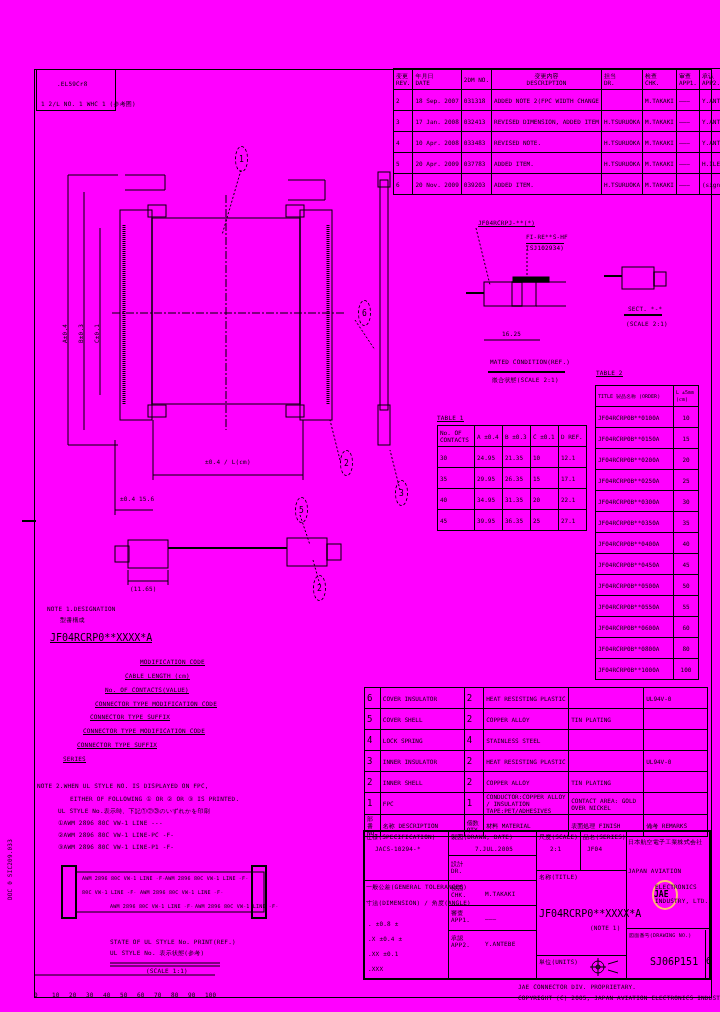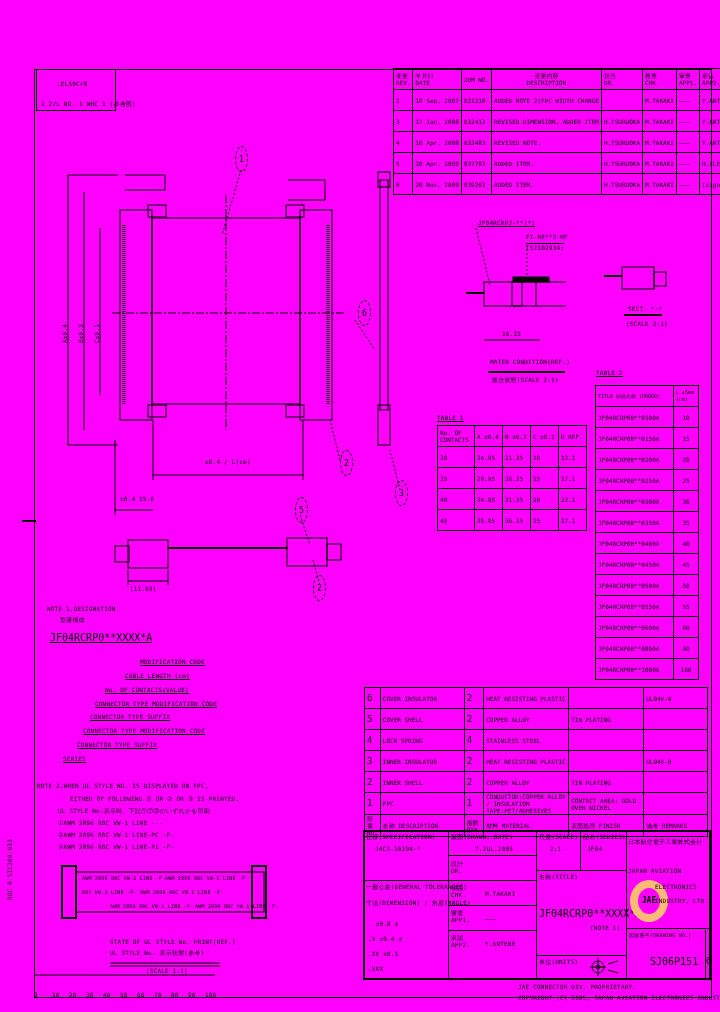--- a/index.html
+++ b/index.html
@@ -480,21 +480,21 @@
         <line x1="8" y1="0" x2="8" y2="18"></line>
         <line x1="0" y1="9" x2="16" y2="9"></line>
         <line x1="18" y1="6" x2="28" y2="3"></line>
         <line x1="18" y1="12" x2="28" y2="15"></line>
       </g>
     </svg>
 </div>
 
 <div class="t abs" style="left:628px;top:838px;">日本航空電子工業株式会社</div>
 <div class="t abs" style="left:628px;top:867px;">JAPAN AVIATION</div>
-<div class="abs" style="left:630px;top:880px;width:22px;height:26px;border:8px solid #fdba74;border-radius:50%;font-size:8px;font-weight:bold;text-align:center;line-height:26px;">JAE</div>
+<div class="abs" style="left:652px;top:880px;width:22px;height:26px;border:2px solid #fdba74;border-radius:50%;font-size:8px;font-weight:bold;line-height:26px;">JAE</div>
 <div class="t abs" style="left:655px;top:883px;">ELECTRONICS</div>
 <div class="t abs" style="left:655px;top:897px;">INDUSTRY, LTD.</div>
 <div class="t abs" style="left:629px;top:932px;font-size:5px;">図面番号(DRAWING NO.)</div>
 <div class="t7 abs" style="left:650px;top:958px;">SJ06P151</div>
 <div class="t9 abs" style="left:706px;top:956px;">6</div>
 
 <div class="t abs" style="left:518px;top:983px;">JAE CONNECTOR DIV. PROPRIETARY.</div>
 <div class="t abs" style="left:518px;top:994px;">COPYRIGHT (C) 2005, JAPAN AVIATION ELECTRONICS INDUSTRY, LTD.</div>
 
 </body></html>

